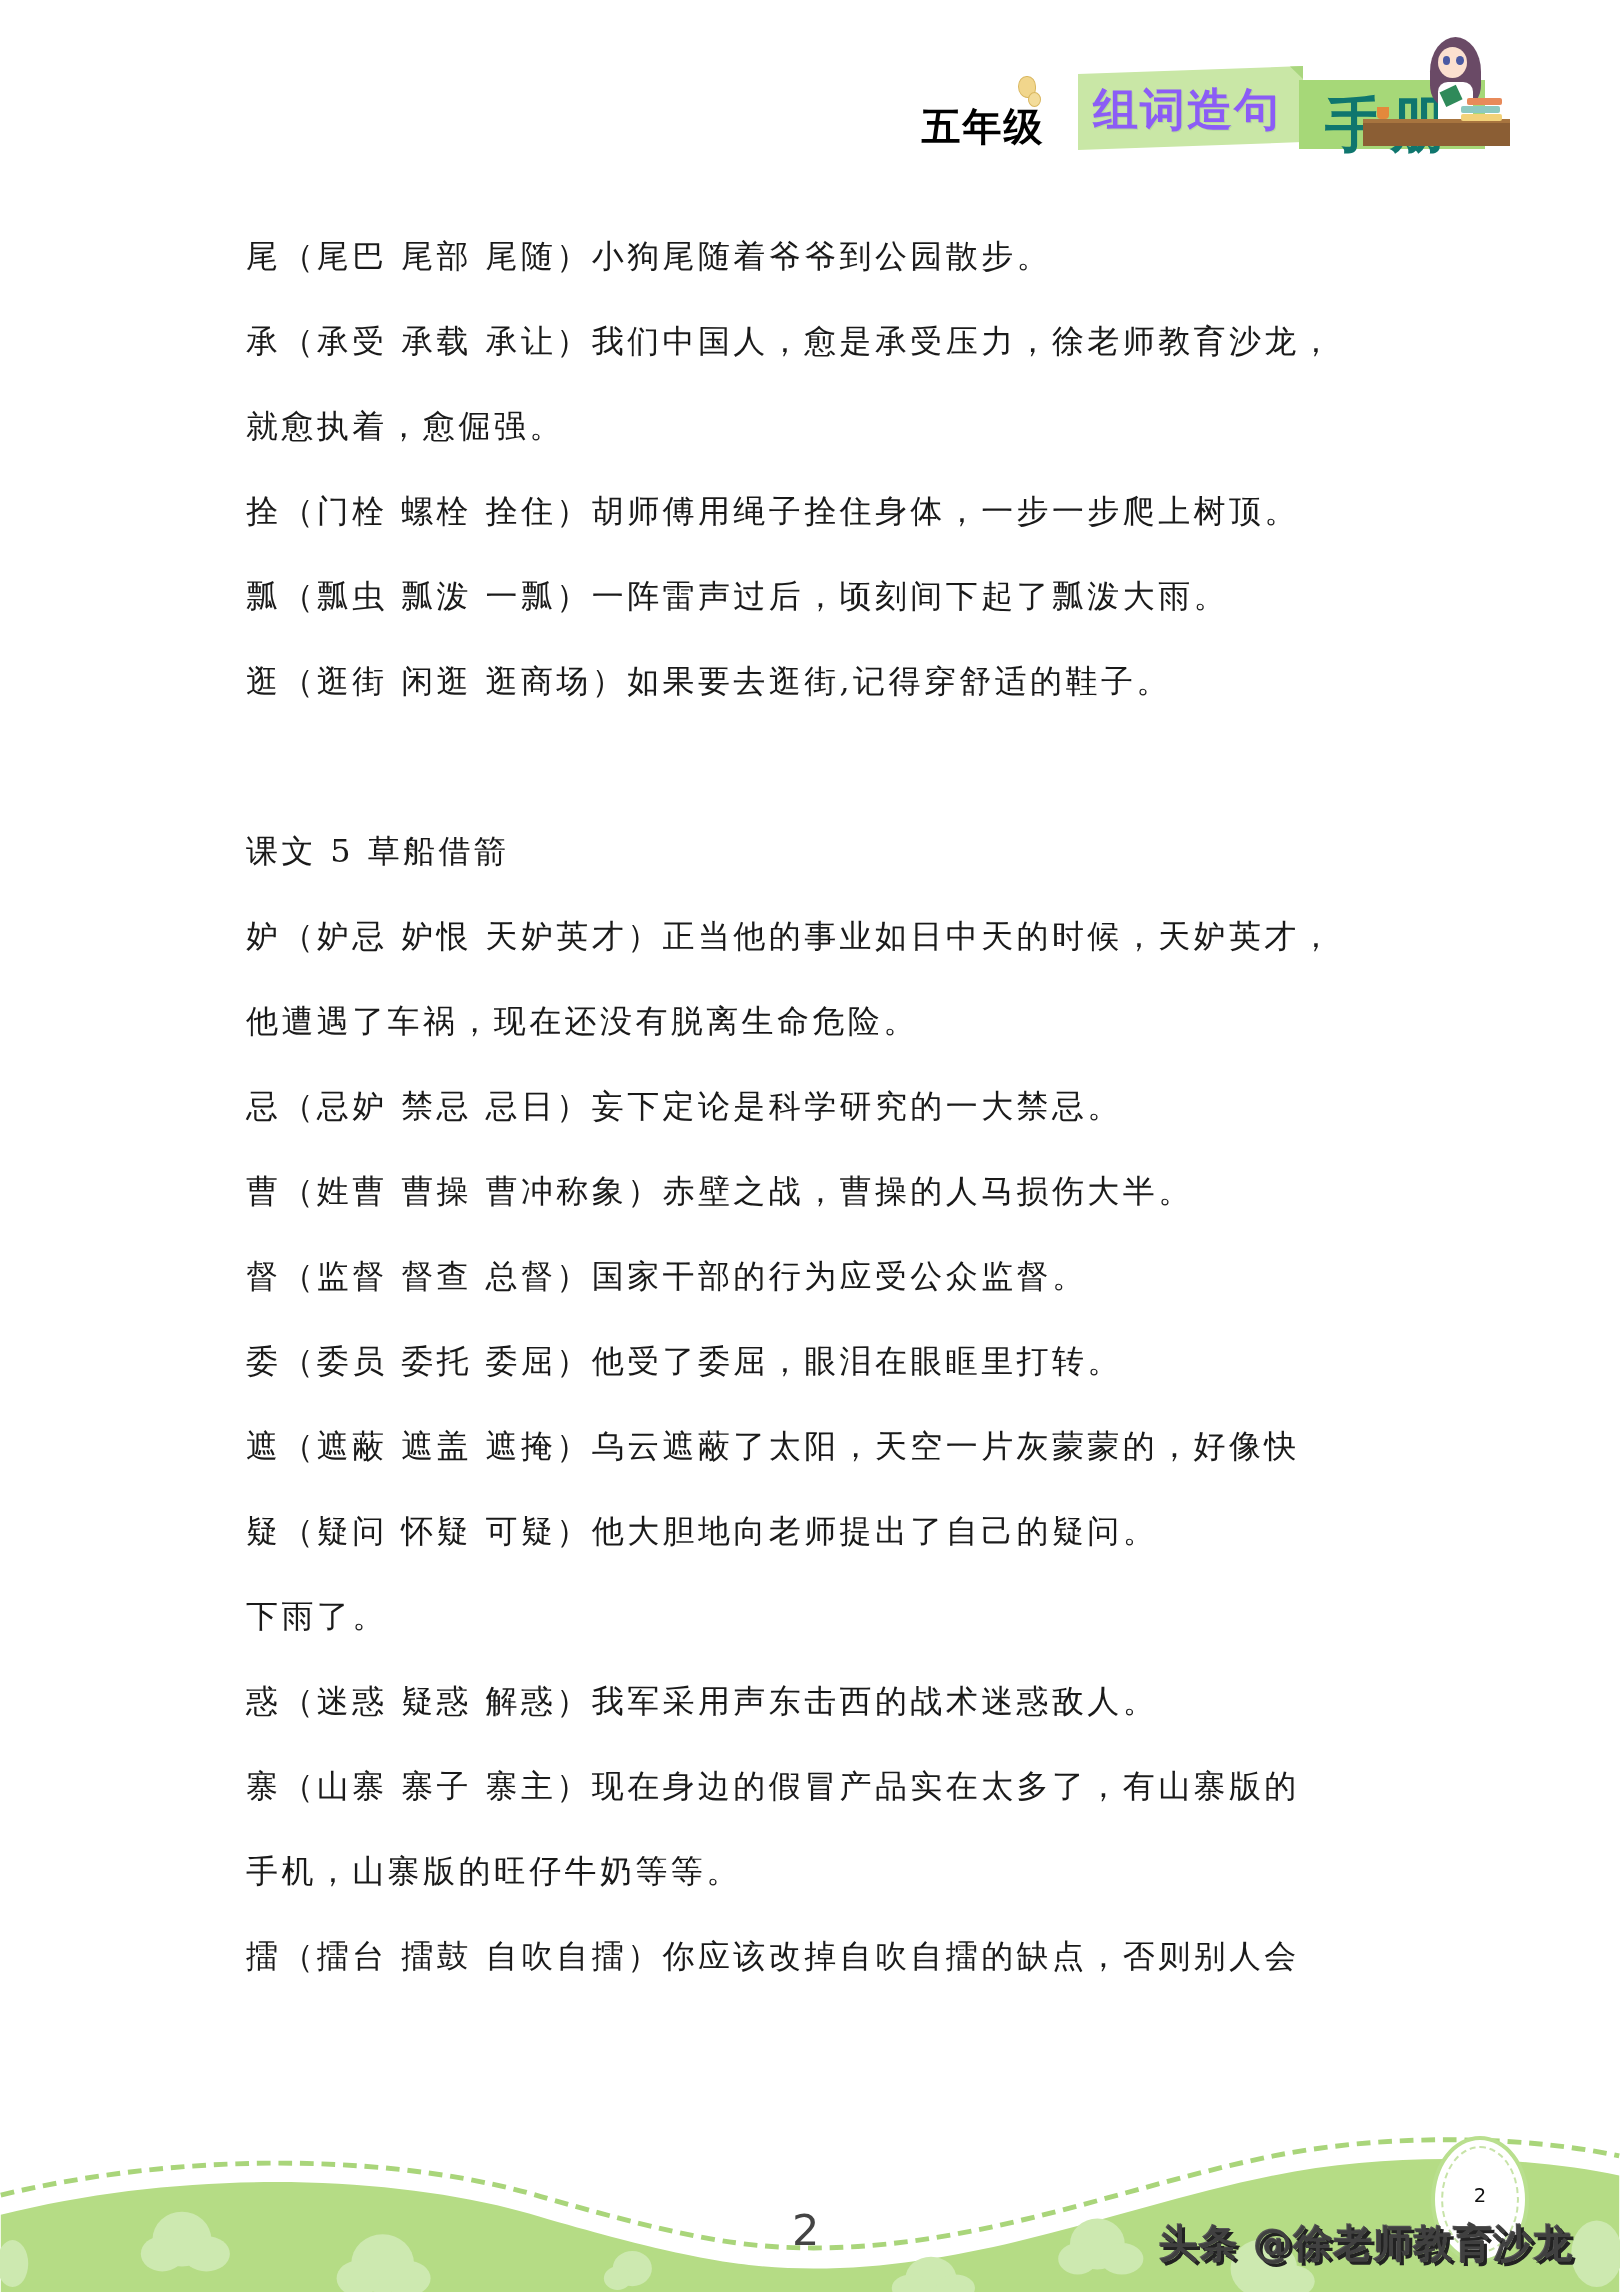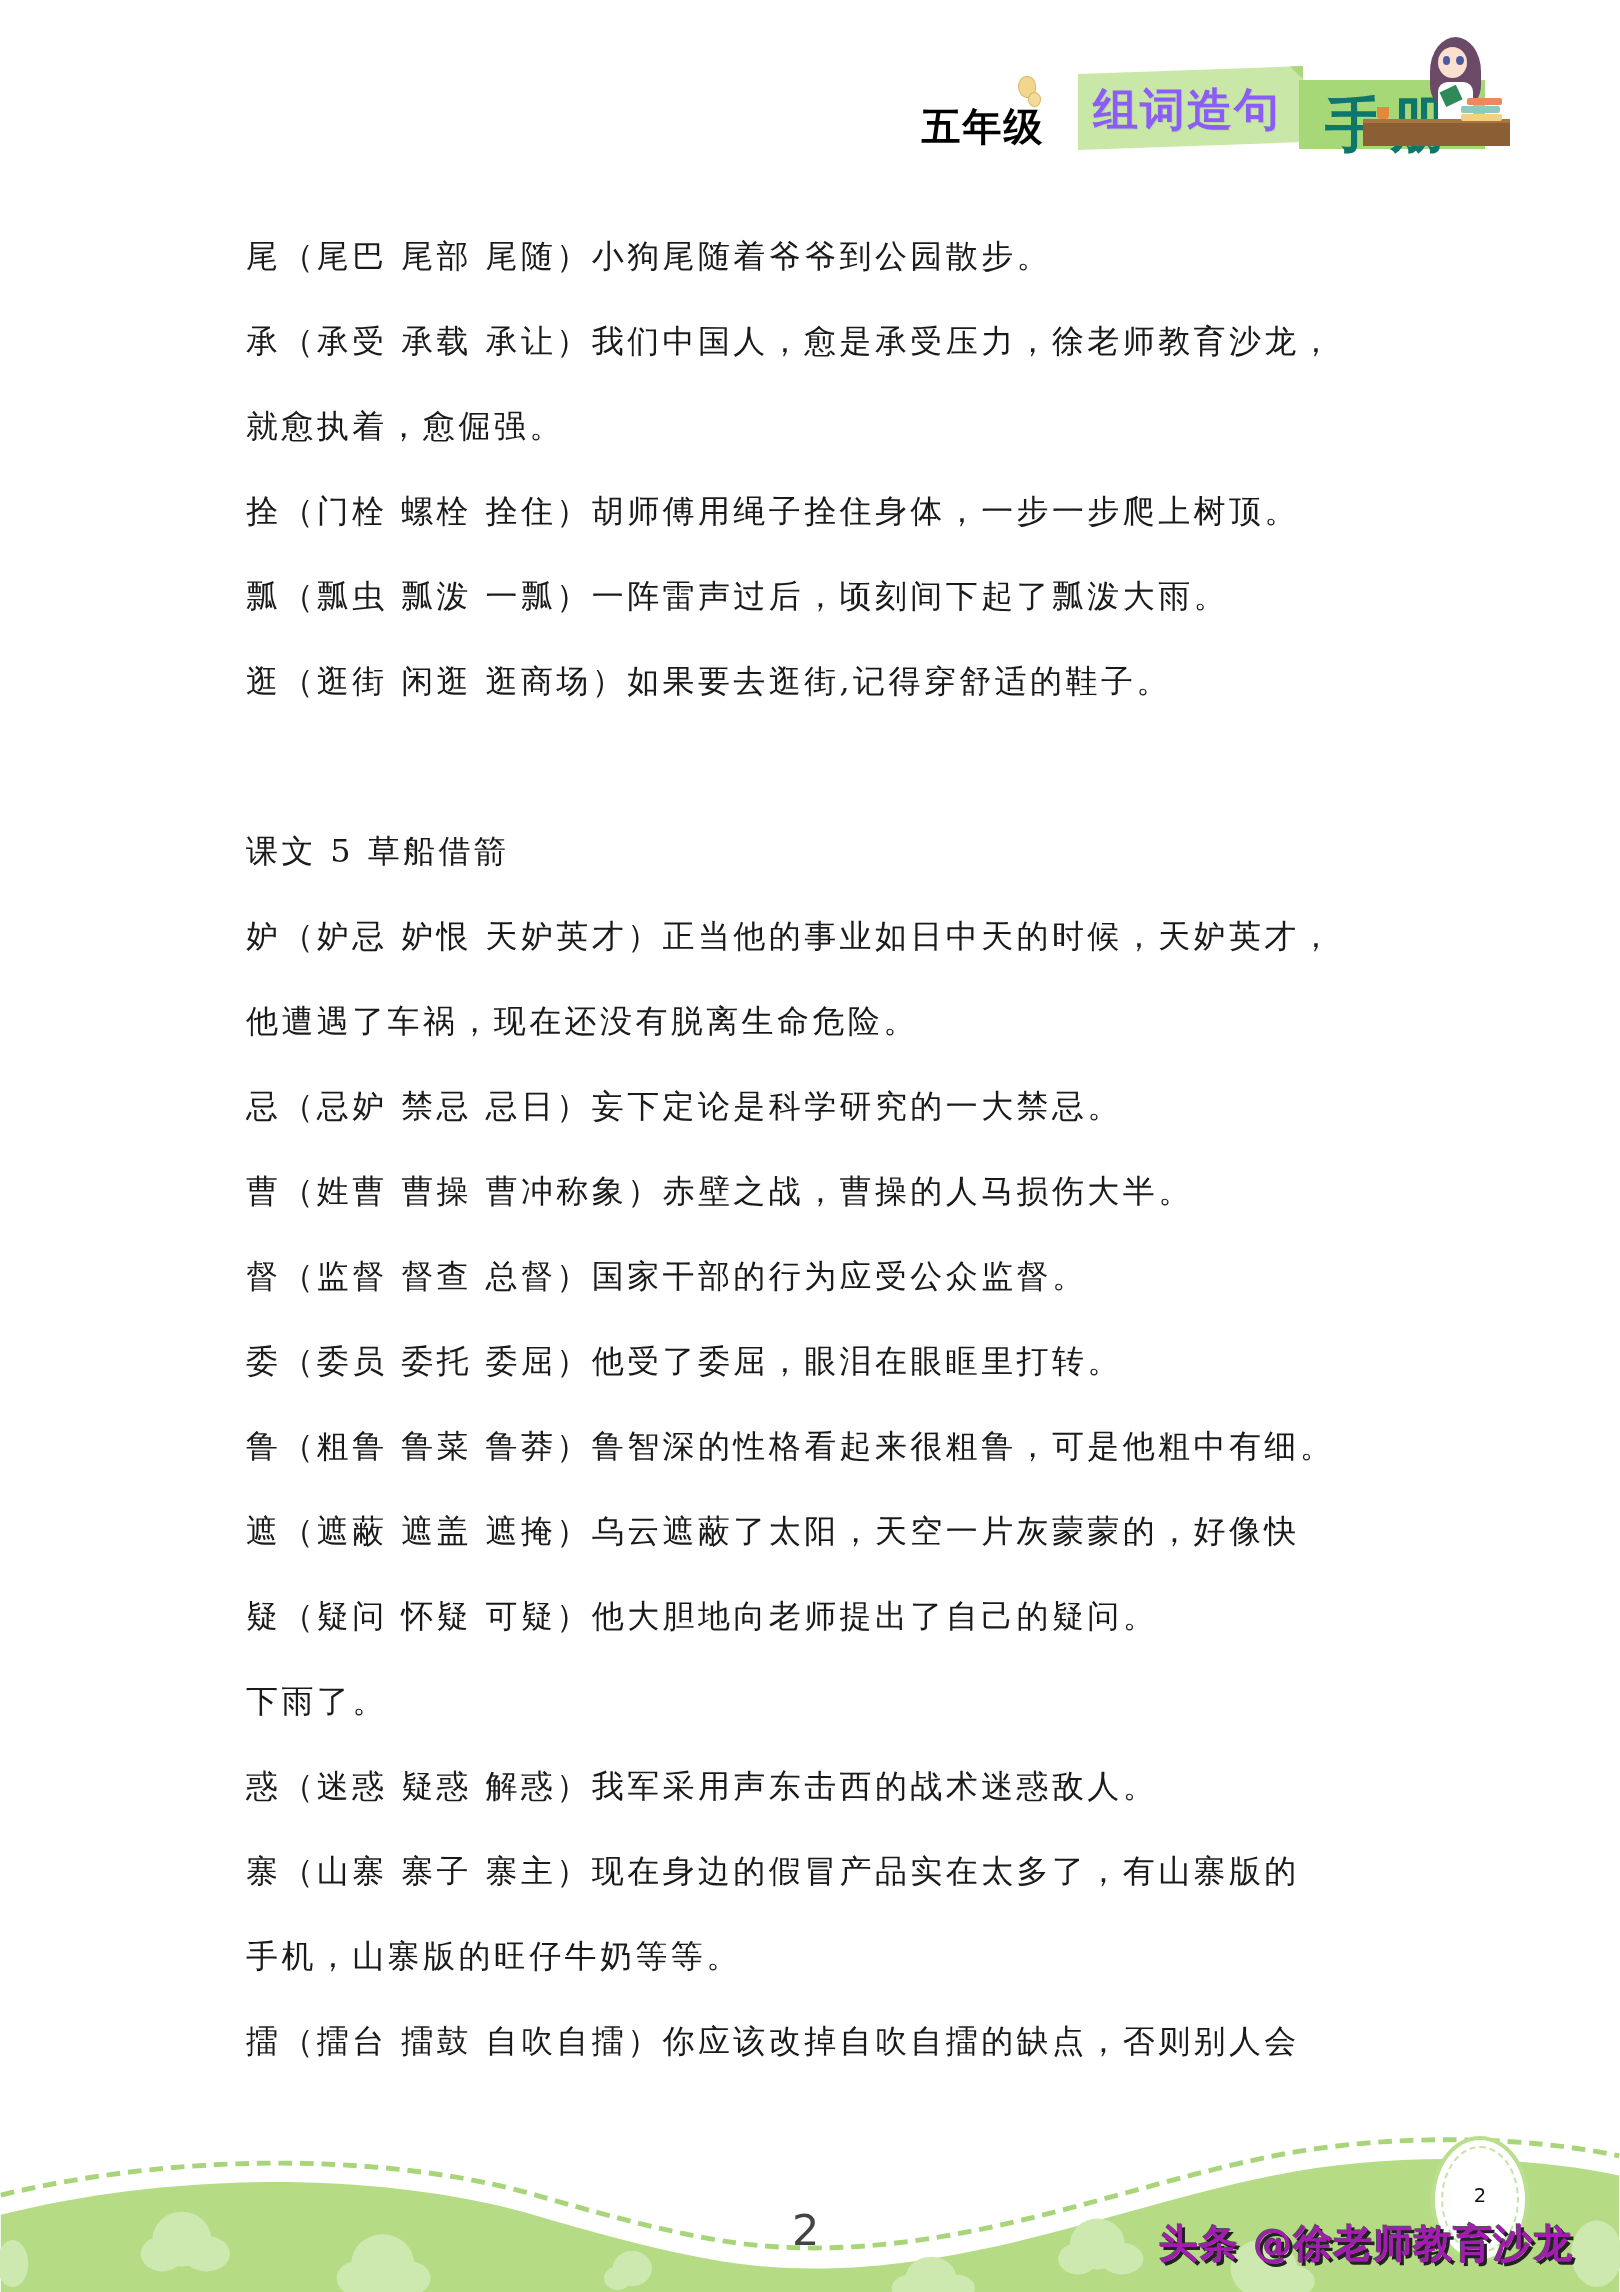--- a/index.html
+++ b/index.html
@@ -33,21 +33,21 @@
   .line { font-size: 32px; line-height: 85px; height: 85px; white-space: nowrap; letter-spacing: 3.4px; }
   .spacer { height: 85px; }
 
   
   .footer { position: absolute; left: 0; top: 2058px; width: 1620px; height: 234px; }
   .footer svg { position: absolute; left: 0; top: 0; }
   .page-num { position: absolute; left: 792px; top: 147px; font-family: "DejaVu Sans", sans-serif; font-size: 43px; color: #444444; }
   .badge { position: absolute; left: 1431px; top: 78px; width: 98px; height: 127px; border-radius: 50%; background: #ffffff; border: 4.9px solid #b9df8e; }
   .badge-inner { position: absolute; left: 5.9px; top: 5.9px; right: 5.9px; bottom: 5.9px; border-radius: 50%; border: 2px dashed #c7e3a8; }
   .badge-num { position: absolute; left: 0; right: 0; top: 44px; text-align: center; font-family: "DejaVu Sans", sans-serif; font-size: 19.6px; color: #111111; }
-  .watermark { position: absolute; left: 1159px; top: 159px; font-family: "DejaVu Sans", sans-serif; font-size: 39px; font-weight: bold; color: #a21caf; letter-spacing: 1px; text-shadow: 2.9px 2.9px 0 #222222, -1px -1px 0 #555555; }
+  .watermark { position: absolute; left: 1159px; top: 159px; font-family: "DejaVu Sans", sans-serif; font-size: 39px; font-weight: bold; color: #404040; letter-spacing: 1px; text-shadow: 2.9px 2.9px 0 #222222, -1px -1px 0 #555555; }
 </style>
 </head>
 <body>
 
 <div class="banner">
   <div class="grade">五年级</div>
   <div class="butterfly">
     <div class="w1"></div>
       <div class="w2"></div>
   </div>
@@ -82,21 +82,20 @@
   <div class="line">瓢（瓢虫  瓢泼  一瓢）一阵雷声过后，顷刻间下起了瓢泼大雨。</div>
   <div class="line">逛（逛街  闲逛  逛商场）如果要去逛街,记得穿舒适的鞋子。</div>
   <div class="spacer"></div>
   <div class="line">课文 5  草船借箭</div>
   <div class="line">妒（妒忌  妒恨  天妒英才）正当他的事业如日中天的时候，天妒英才，</div>
   <div class="line">他遭遇了车祸，现在还没有脱离生命危险。</div>
   <div class="line">忌（忌妒  禁忌  忌日）妄下定论是科学研究的一大禁忌。</div>
   <div class="line">曹（姓曹  曹操  曹冲称象）赤壁之战，曹操的人马损伤大半。</div>
   <div class="line">督（监督  督查  总督）国家干部的行为应受公众监督。</div>
   <div class="line">委（委员  委托  委屈）他受了委屈，眼泪在眼眶里打转。</div>
-  <div class="line">鲁（粗鲁  鲁菜  鲁莽）鲁智深的性格看起来很粗鲁，可是他粗中有细。</div>
   <div class="line">遮（遮蔽  遮盖  遮掩）乌云遮蔽了太阳，天空一片灰蒙蒙的，好像快</div>
   <div class="line">疑（疑问  怀疑  可疑）他大胆地向老师提出了自己的疑问。</div>
   <div class="line">下雨了。</div>
   <div class="line">惑（迷惑  疑惑  解惑）我军采用声东击西的战术迷惑敌人。</div>
   <div class="line">寨（山寨  寨子  寨主）现在身边的假冒产品实在太多了，有山寨版的</div>
   <div class="line">手机，山寨版的旺仔牛奶等等。</div>
   <div class="line">擂（擂台  擂鼓  自吹自擂）你应该改掉自吹自擂的缺点，否则别人会</div>
 </div>
 
 <div class="footer">

